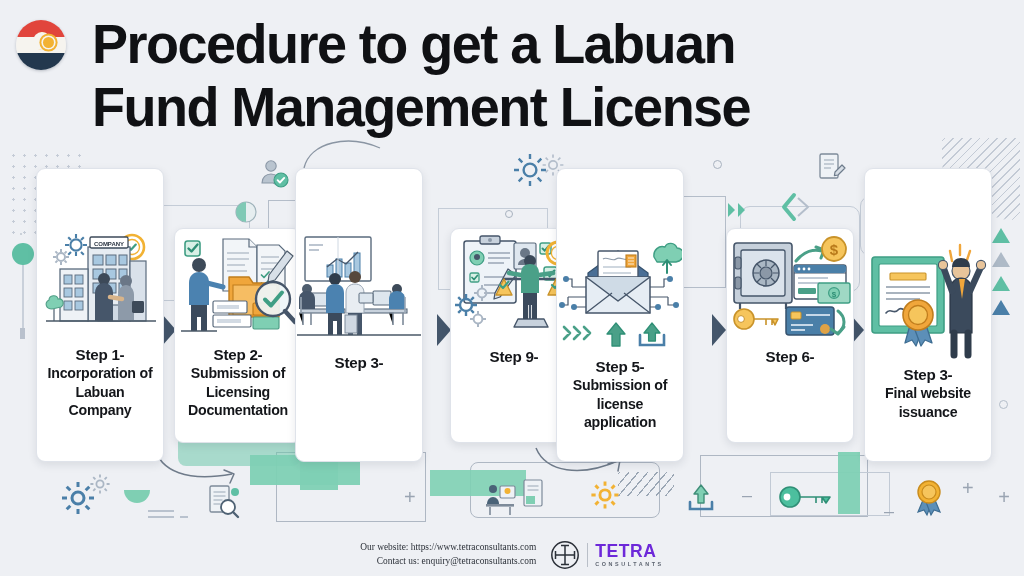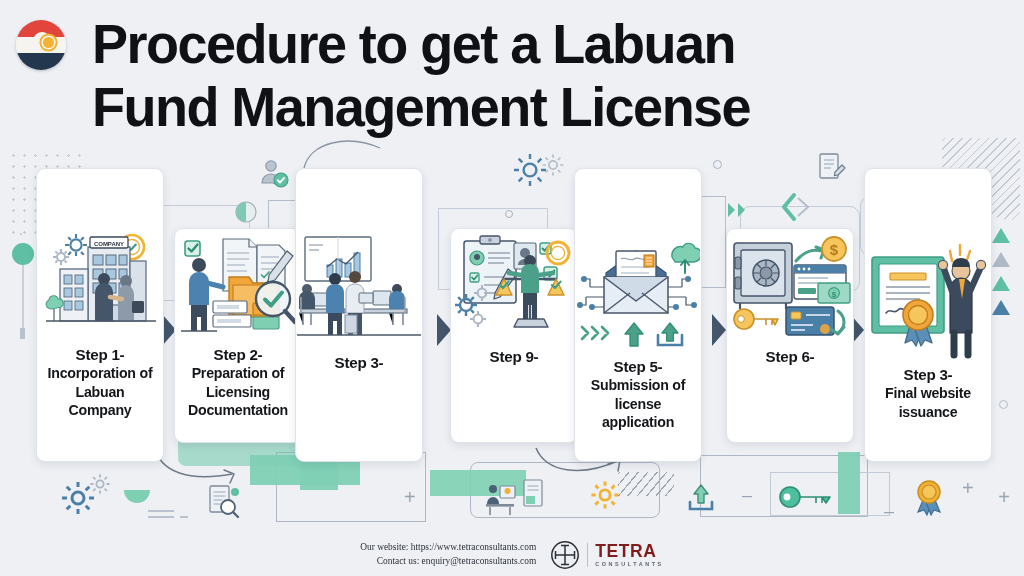--- a/index.html
+++ b/index.html
@@ -119,21 +119,21 @@
   .curve { position: absolute; }
 
   
   .footer { position: absolute; left: 0; bottom: 6px; width: 1024px; display: flex; justify-content: center; align-items: center; gap: 14px; }
   .footer .txt {
     font-family: "Liberation Serif", serif;
     font-size: 9.4px; line-height: 1.45; color: #2b3038; text-align: right;
   }
   .footer .logo-wrap { display: flex; align-items: center; gap: 7px; }
   .footer .brand { display: flex; flex-direction: column; line-height: 1; }
-  .footer .brand .b1 { font-size: 17.5px; font-weight: 700; letter-spacing: .6px; color: #7f1d1d; font-family: "Liberation Sans", sans-serif; }
+  .footer .brand .b1 { font-size: 17.5px; font-weight: 700; letter-spacing: .6px; color: #6d28d9; font-family: "Liberation Sans", sans-serif; }
   .footer .brand .b2 { font-size: 5.4px; font-weight: 600; letter-spacing: 2.6px; color: #5d6470; font-family: "Liberation Sans", sans-serif; margin-top: 2px; }
   .footer .divider { width: 1px; height: 24px; background: #b9bfc8; }
 </style>
 </head>
 <body>
 
 <div id="stage">
 
   <div class="bg-layer">
 
@@ -422,21 +422,21 @@
 
         <circle cx="22" cy="34" r="7" fill="#3d4a59"></circle>
         <path d="M12 74V52c0-7 4-11 10-11s10 4 10 11v22z" fill="#4b82b0"></path>
         <path d="M30 52l16 4" stroke="#4b82b0" stroke-width="5" stroke-linecap="round"></path>
         <path d="M14 74h16v26h-6V86h-4v14h-6z" fill="#3b4a5c"></path>
         <path d="M4 100h36" stroke="#4a5867" stroke-width="1.6"></path>
       </svg>
     </div>
     <div class="caption">
       <span class="lead">Step 2-</span>
-      <span>Preparation of Licensing Documentation</span>
+      <span>Submission of Licensing Documentation</span>
     </div>
   </div>
 
   <div class="card" style="left:295px; top:168px; width:128px; height:294px;">
     <div class="art" style="height:178px;">
       <svg width="124" height="116" viewBox="0 0 124 116">
 
         <rect x="8" y="6" width="66" height="44" rx="1.6" fill="#fff" stroke="#5a6b7d" stroke-width="1.4"></rect>
         <path d="M12 14h14M12 19h10" stroke="#a8b4c2" stroke-width="1.3"></path>
         <g fill="#a8c8e0" stroke="#4a7fa8" stroke-width="1">
@@ -535,21 +535,21 @@
         <path d="M69 62V42c0-6 4-9 9-9s9 3 9 9v20z" fill="#4aa088"></path>
         <path d="M87 44l14-2M69 44l-12-2" stroke="#4aa088" stroke-width="4.6" stroke-linecap="round"></path>
         <path d="M71 62h14v26h-5V74h-4v14h-5z" fill="#3b4a5c"></path>
       </svg>
     </div>
     <div class="caption">
       <span class="lead">Step 9-</span>
     </div>
   </div>
 
-  <div class="card" style="left:574px; top:168px; width:128px; height:294px;">
+  <div class="card" style="left:556px; top:168px; width:128px; height:294px;">
     <div class="art" style="height:182px;">
       <svg width="124" height="120" viewBox="0 0 124 120">
 
         <path d="M96 26c-1-7 5-12 11-10 2-5 10-5 12 1 5 0 8 5 6 9s-7 5-7 5H99z" fill="#7fcfb3" stroke="#3f9e84" stroke-width="1.4" stroke-linejoin="round"></path>
         <path d="M109 42v-12M105 34l4-5 4 5" fill="none" stroke="#2f8f76" stroke-width="2" stroke-linecap="round" stroke-linejoin="round"></path>
 
         <path d="M30 42l30-22 30 22v6H30z" fill="#4a6f96" stroke="#36536f" stroke-width="1.3" stroke-linejoin="round"></path>
 
         <rect x="40" y="20" width="40" height="36" rx="1.4" fill="#fff" stroke="#46566a" stroke-width="1.4"></rect>
         <path d="M45 28c4-3 9 3 13 0s8 2 12 0" fill="none" stroke="#8d9aa9" stroke-width="1.2"></path>

